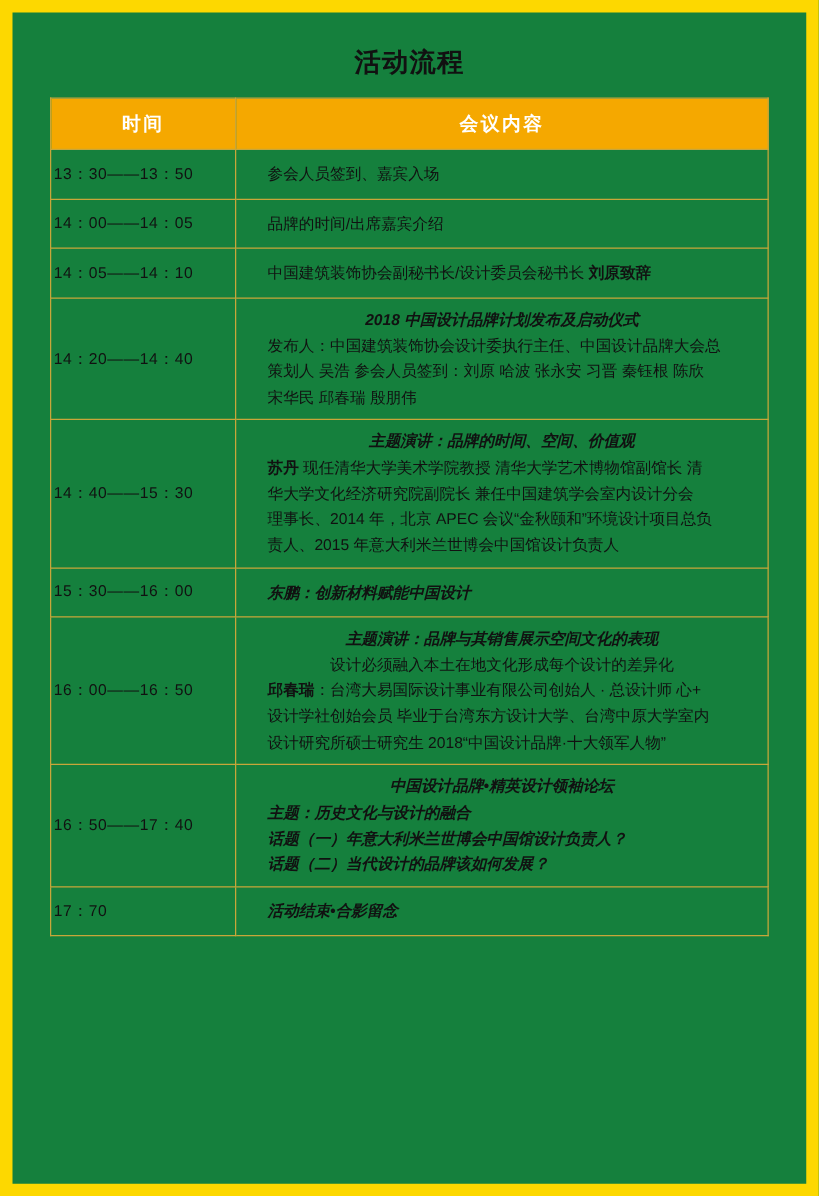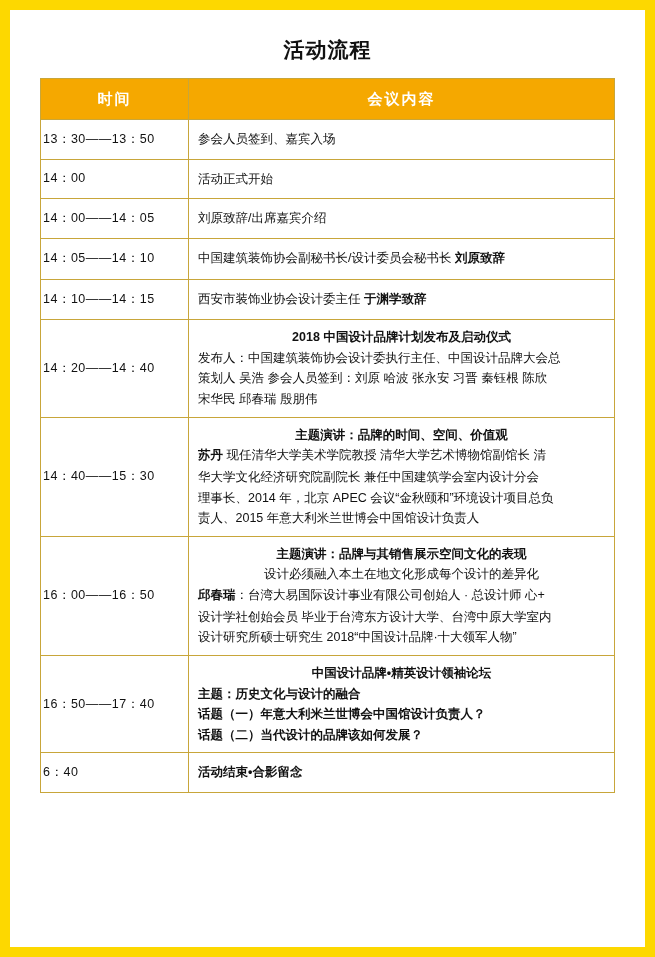--- a/index.html
+++ b/index.html
@@ -12,21 +12,21 @@
     background: #fdd800;
     font-family: "Liberation Sans", sans-serif;
     overflow: hidden;
   }
   .page {
     position: absolute;
     left: 10px;
     top: 10px;
     width: 635px;
     height: 937px;
-    background: #ffffff;
+    background: #15803d;
     box-sizing: border-box;
     padding: 18px 30px 0 30px;
   }
   .title {
     text-align: center;
     font-size: 21px;
     font-weight: bold;
     color: #111;
     letter-spacing: 1px;
     margin-top: 8px;
@@ -58,28 +58,28 @@
   th.col-time { width: 145px; font-family: Liberation Mono, monospace; }
   td.time {
     font-size: 12.5px;
     color: #111;
     padding: 6px 2px;
     letter-spacing: 0.5px;
   }
   td.content {
     font-size: 12.5px;
     color: #111;
-    padding: 7px 9px;
+    padding: 7px 25px;
     line-height: 1.65;
   }
   .row-simple td.content { padding-top: 9px; padding-bottom: 9px; }
   .line { display: block; }
   .line.center { text-align: center; }
-  .line.bold { font-weight: bold; }
-  .seg-bold { font-weight: bold; font-family: Liberation Mono, monospace; }
+  .line.bold { font-weight: bold; font-style: italic; }
+  .seg-bold { font-weight: bold; }
 </style>
 </head>
 <body>
 
 <div class="page">
 
   <div class="title">活动流程</div>
 
   <table class="schedule">
     <thead>
@@ -89,60 +89,54 @@
       </tr>
     </thead>
     <tbody>
         <tr class="row-simple">
           <td class="time">13：30——13：50</td>
           <td class="content">
             <span class="line">参会人员签到、嘉宾入场</span>
           </td>
         </tr>
         <tr class="row-simple">
-          <td class="time">14：00</td>
-          <td class="content">
-            <span class="line">活动正式开始</span>
-          </td>
-        </tr>
-        <tr class="row-simple">
           <td class="time">14：00——14：05</td>
           <td class="content">
-            <span class="line">刘原致辞/出席嘉宾介绍</span>
+            <span class="line">品牌的时间/出席嘉宾介绍</span>
           </td>
         </tr>
         <tr class="row-simple">
           <td class="time">14：05——14：10</td>
           <td class="content">
             <span class="line">中国建筑装饰协会副秘书长/设计委员会秘书长 <span class="seg-bold">刘原致辞</span></span>
-          </td>
-        </tr>
-        <tr class="row-simple">
-          <td class="time">14：10——14：15</td>
-          <td class="content">
-            <span class="line">西安市装饰业协会设计委主任 <span class="seg-bold">于渊学致辞</span></span>
           </td>
         </tr>
         <tr>
           <td class="time">14：20——14：40</td>
           <td class="content">
             <span class="line center bold">2018 中国设计品牌计划发布及启动仪式</span>
             <span class="line">发布人：中国建筑装饰协会设计委执行主任、中国设计品牌大会总</span>
             <span class="line">策划人 吴浩      参会人员签到：刘原 哈波 张永安 习晋 秦钰根 陈欣</span>
             <span class="line">宋华民 邱春瑞 殷朋伟</span>
           </td>
         </tr>
         <tr>
           <td class="time">14：40——15：30</td>
           <td class="content">
             <span class="line center bold">主题演讲：品牌的时间、空间、价值观</span>
             <span class="line"><span class="seg-bold">苏丹</span> 现任清华大学美术学院教授 清华大学艺术博物馆副馆长 清</span>
             <span class="line">华大学文化经济研究院副院长 兼任中国建筑学会室内设计分会</span>
             <span class="line">理事长、2014 年，北京 APEC 会议“金秋颐和”环境设计项目总负</span>
             <span class="line">责人、2015 年意大利米兰世博会中国馆设计负责人</span>
+          </td>
+        </tr>
+        <tr class="row-simple">
+          <td class="time">15：30——16：00</td>
+          <td class="content">
+            <span class="line bold">东鹏：创新材料赋能中国设计</span>
           </td>
         </tr>
         <tr>
           <td class="time">16：00——16：50</td>
           <td class="content">
             <span class="line center bold">主题演讲：品牌与其销售展示空间文化的表现</span>
             <span class="line center">设计必须融入本土在地文化形成每个设计的差异化</span>
             <span class="line"><span class="seg-bold">邱春瑞</span>：台湾大易国际设计事业有限公司创始人 · 总设计师 心+</span>
             <span class="line">设计学社创始会员 毕业于台湾东方设计大学、台湾中原大学室内</span>
             <span class="line">设计研究所硕士研究生 2018“中国设计品牌·十大领军人物”</span>
@@ -151,21 +145,21 @@
         <tr>
           <td class="time">16：50——17：40</td>
           <td class="content">
             <span class="line center bold">中国设计品牌•精英设计领袖论坛</span>
             <span class="line bold">主题：历史文化与设计的融合</span>
             <span class="line bold">话题（一）年意大利米兰世博会中国馆设计负责人？</span>
             <span class="line bold">话题（二）当代设计的品牌该如何发展？</span>
           </td>
         </tr>
         <tr class="row-simple">
-          <td class="time">6：40</td>
+          <td class="time">17：70</td>
           <td class="content">
             <span class="line bold">活动结束•合影留念</span>
           </td>
         </tr>
       </tbody>
   </table>
 
 </div>
 
 </body></html>

